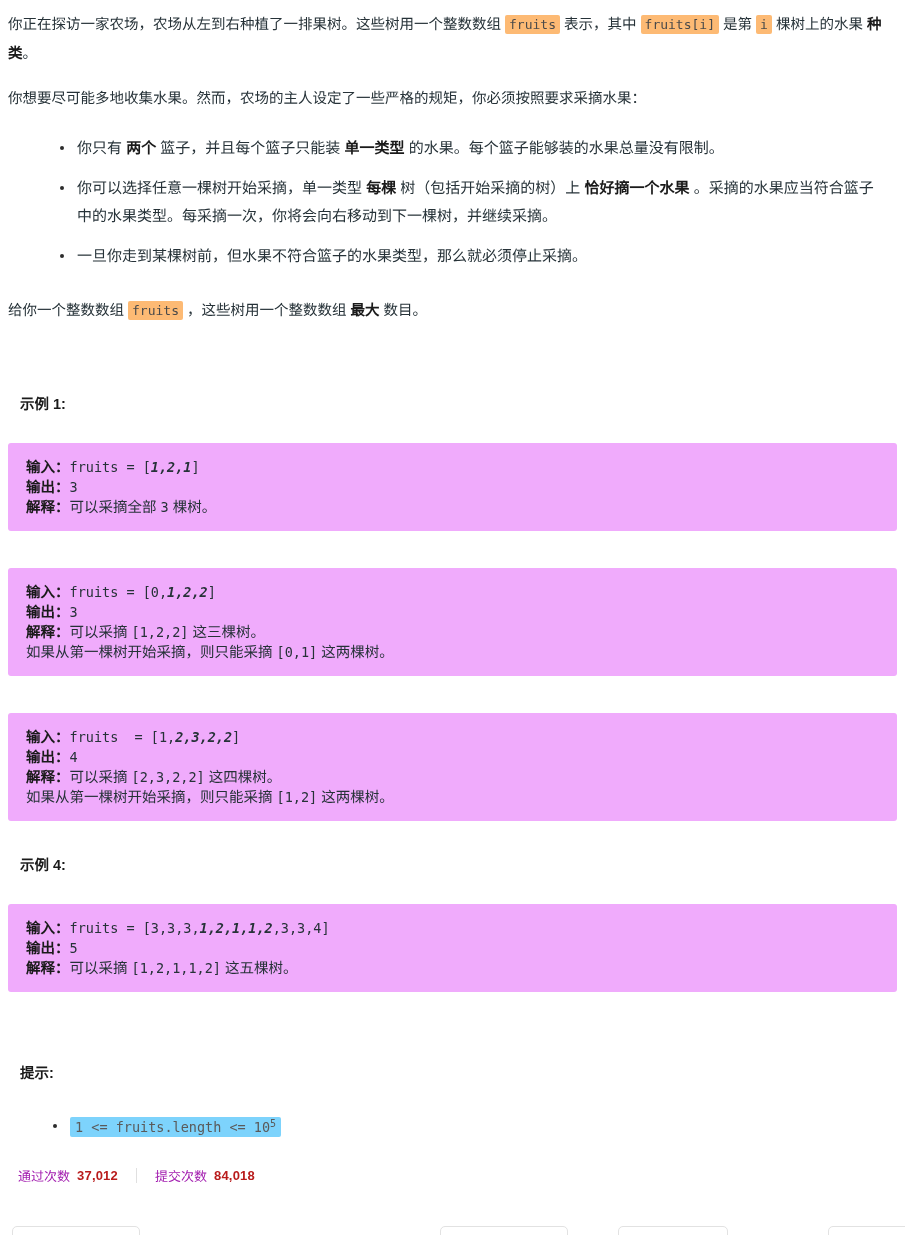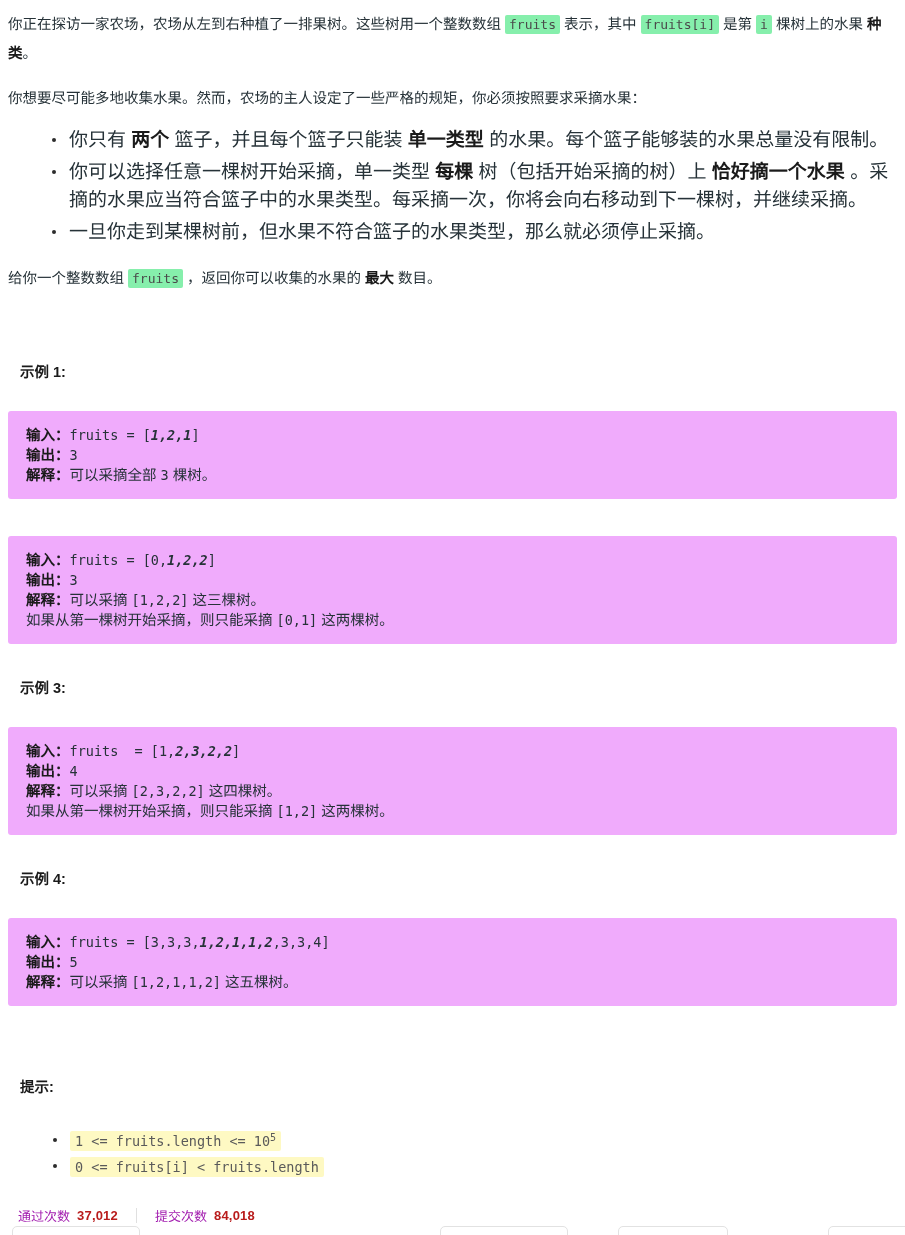--- a/index.html
+++ b/index.html
@@ -28,42 +28,42 @@
     padding: 0;
     font-size: 14.5px;
     line-height: 28px;
     color: #263238;
   }
 
   
   code.chip {
     font-family: "DejaVu Sans Mono", "Liberation Mono", monospace;
     font-size: 13px;
-    background: #86efac;
+    background: #fdba74;
     color: #4a4a4a;
     padding: 2px 4px;
     border-radius: 2px;
     white-space: nowrap;
   }
   strong.b {
     font-weight: bold;
     color: #1a1a1a;
   }
 
   ul.bullets {
     margin: 0;
     padding: 0 0 0 40px;
     list-style: none;
   }
   ul.bullets > li {
     position: relative;
-    font-size: 19px;
+    font-size: 15px;
     line-height: 28px;
     padding-left: 17px;
-    margin: 4px;
+    margin: 12px;
   }
   ul.bullets > li::before {
     content: "";
     position: absolute;
     left: 0;
     top: 12px;
     width: 4px;
     height: 4px;
     border-radius: 50%;
     background: #2c2c2c;
@@ -122,21 +122,21 @@
     left: 0;
     top: 10px;
     width: 4px;
     height: 4px;
     border-radius: 50%;
     background: #2c2c2c;
   }
   code.cchip {
     font-family: "DejaVu Sans Mono", "Liberation Mono", monospace;
     font-size: 13.5px;
-    background: #fef9c3;
+    background: #7dd3fc;
     color: #5a5a5a;
     padding: 2px 5px;
     border-radius: 2px;
   }
   code.cchip sup {
     font-size: 10px;
     vertical-align: super;
     line-height: 0;
   }
 
@@ -203,42 +203,41 @@
       <span>你可以选择任意一棵树开始采摘，单一类型 </span><strong class="b">每棵</strong><span> 树（包括开始采摘的树）上 </span><strong class="b">恰好摘一个水果</strong><span> 。采摘的水果应当符合篮子中的水果类型。每采摘一次，你将会向右移动到下一棵树，并继续采摘。</span>
     </li>
     <li>
       <span>一旦你走到某棵树前，但水果不符合篮子的水果类型，那么就必须停止采摘。</span>
     </li>
   </ul>
 
   <div style="height:14px"></div>
 
   <p class="para">
-    <span>给你一个整数数组 </span><code class="chip">fruits</code><span> ，返回你可以收集的水果的 </span><strong class="b">最大</strong><span> 数目。</span>
+    <span>给你一个整数数组 </span><code class="chip">fruits</code><span> ，这些树用一个整数数组 </span><strong class="b">最大</strong><span> 数目。</span>
   </p>
 
   <div style="height:56px"></div>
 
   <h3 class="section-title">示例 1:</h3>
   <div style="height:16px"></div>
   <pre class="example-block"><span class="lbl">输入：</span><span class="mono">fruits = [</span><span class="mono"></span><span class="bi">1,2,1</span><span class="mono"></span><span class="mono">]</span>
 <span class="lbl">输出：</span><span class="mono">3</span>
 <span class="lbl">解释：</span><span>可以采摘全部 </span><span class="mono">3</span><span> 棵树。</span></pre>
 
   <div style="height:21px"></div>
 
   <div style="height:16px"></div>
   <pre class="example-block"><span class="lbl">输入：</span><span class="mono">fruits = [</span><span class="mono">0,</span><span class="bi">1,2,2</span><span class="mono"></span><span class="mono">]</span>
 <span class="lbl">输出：</span><span class="mono">3</span>
 <span class="lbl">解释：</span><span>可以采摘 </span><span class="mono">[1,2,2]</span><span> 这三棵树。</span>
 <span>如果从第一棵树开始采摘，则只能采摘 </span><span class="mono">[0,1]</span><span> 这两棵树。</span></pre>
 
   <div style="height:21px"></div>
 
-  <h3 class="section-title">示例 3:</h3>
   <div style="height:16px"></div>
   <pre class="example-block"><span class="lbl">输入：</span><span class="mono">fruits  = [</span><span class="mono">1,</span><span class="bi">2,3,2,2</span><span class="mono"></span><span class="mono">]</span>
 <span class="lbl">输出：</span><span class="mono">4</span>
 <span class="lbl">解释：</span><span>可以采摘 </span><span class="mono">[2,3,2,2]</span><span> 这四棵树。</span>
 <span>如果从第一棵树开始采摘，则只能采摘 </span><span class="mono">[1,2]</span><span> 这两棵树。</span></pre>
 
   <div style="height:21px"></div>
 
   <h3 class="section-title">示例 4:</h3>
   <div style="height:16px"></div>
@@ -246,23 +245,20 @@
 <span class="lbl">输出：</span><span class="mono">5</span>
 <span class="lbl">解释：</span><span>可以采摘 </span><span class="mono">[1,2,1,1,2]</span><span> 这五棵树。</span></pre>
 
   <div style="height:58px"></div>
 
   <h3 class="section-title">提示:</h3>
   <div style="height:18px"></div>
   <ul class="constraints">
     <li>
       <code class="cchip"><span>1 &lt;= fruits.length &lt;= 10</span><sup>5</sup></code>
-    </li>
-    <li>
-      <code class="cchip"><span>0 &lt;= fruits[i] &lt; fruits.length</span></code>
     </li>
   </ul>
 
   <div style="height:26px"></div>
 
   <div class="stats-row">
     <span class="lab">通过次数</span>
     <span class="val">37,012</span>
     <span class="stats-divider"></span>
     <span class="lab">提交次数</span>

